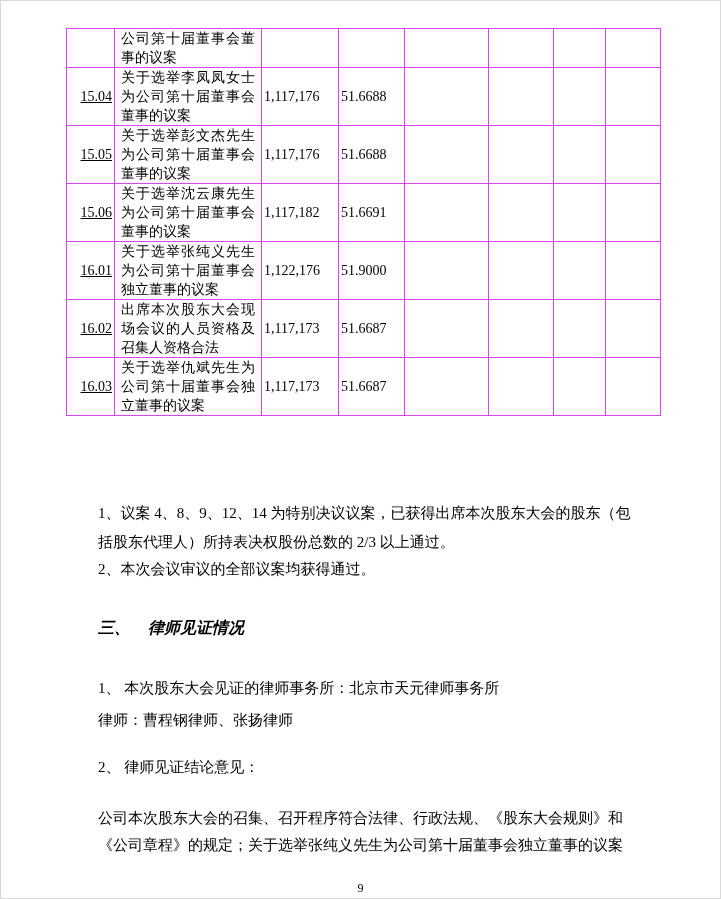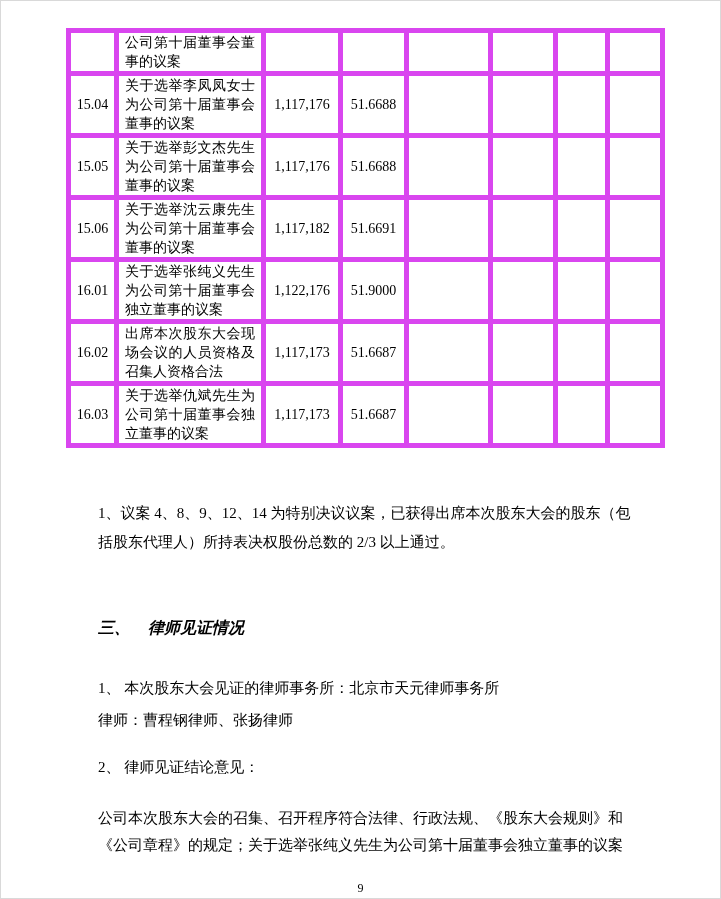--- a/index.html
+++ b/index.html
@@ -15,31 +15,31 @@
   }
 
   
   table.vote-table {
     position:absolute; left:65px; top:27px;
     width:594px;
     border-collapse:collapse; table-layout:fixed;
     font-size:14px;
   }
   .vote-table td {
-    border:5px solid #d946ef;
+    border:1px solid #d946ef;
     padding:0 6px;
     line-height:19px;
     vertical-align:middle;
     overflow:hidden;
   }
   .vote-table tr.r-partial { height:38px; }
   .vote-table tr.r-full    { height:58px; }
-  .c-id   { text-align:center; padding:0 2px !important; }
+  .c-id   { text-align:right; padding:0 2px !important;text-decoration:underline; }
   .c-text { text-align:justify; text-justify:inter-character; }
-  .c-num  { text-align:center; white-space:nowrap; padding:0 2px !important; }
+  .c-num  { text-align:left; white-space:nowrap; padding:0 2px !important; }
 
   
   .tb { position:absolute; left:97px; font-size:15px; line-height:29px; white-space:nowrap; }
   .sec5-heading { top:449px; }
   .sec5-heading .lbl { display:inline-block; width:39px; }
   .para1 { top:498px; }
   .para2 { top:554px; }
   .sec3-heading { top:616px; font-weight:bold; font-size:16px; line-height:22px;font-style:italic; }
   .sec3-heading .lbl { display:inline-block; width:50px; }
   .item1   { top:673px; }
@@ -140,20 +140,21 @@
       </tr>
     </tbody>
   </table>
 
 
   <div class="tb para1">
     <div>1、议案 4、8、9、12、14 为特别决议议案，已获得出席本次股东大会的股东（包</div>
     <div>括股东代理人）所持表决权股份总数的 2/3 以上通过。</div>
   </div>
 
+  <div class="tb para2">2、本次会议审议的全部议案均获得通过。</div>
 
   <div class="tb sec3-heading">
     <span class="lbl">三、</span><span>律师见证情况</span>
   </div>
 
   <div class="tb item1">1、 本次股东大会见证的律师事务所：北京市天元律师事务所</div>
 
   <div class="tb lawyers">律师：曹程钢律师、张扬律师</div>
 
   <div class="tb item2">2、 律师见证结论意见：</div>

